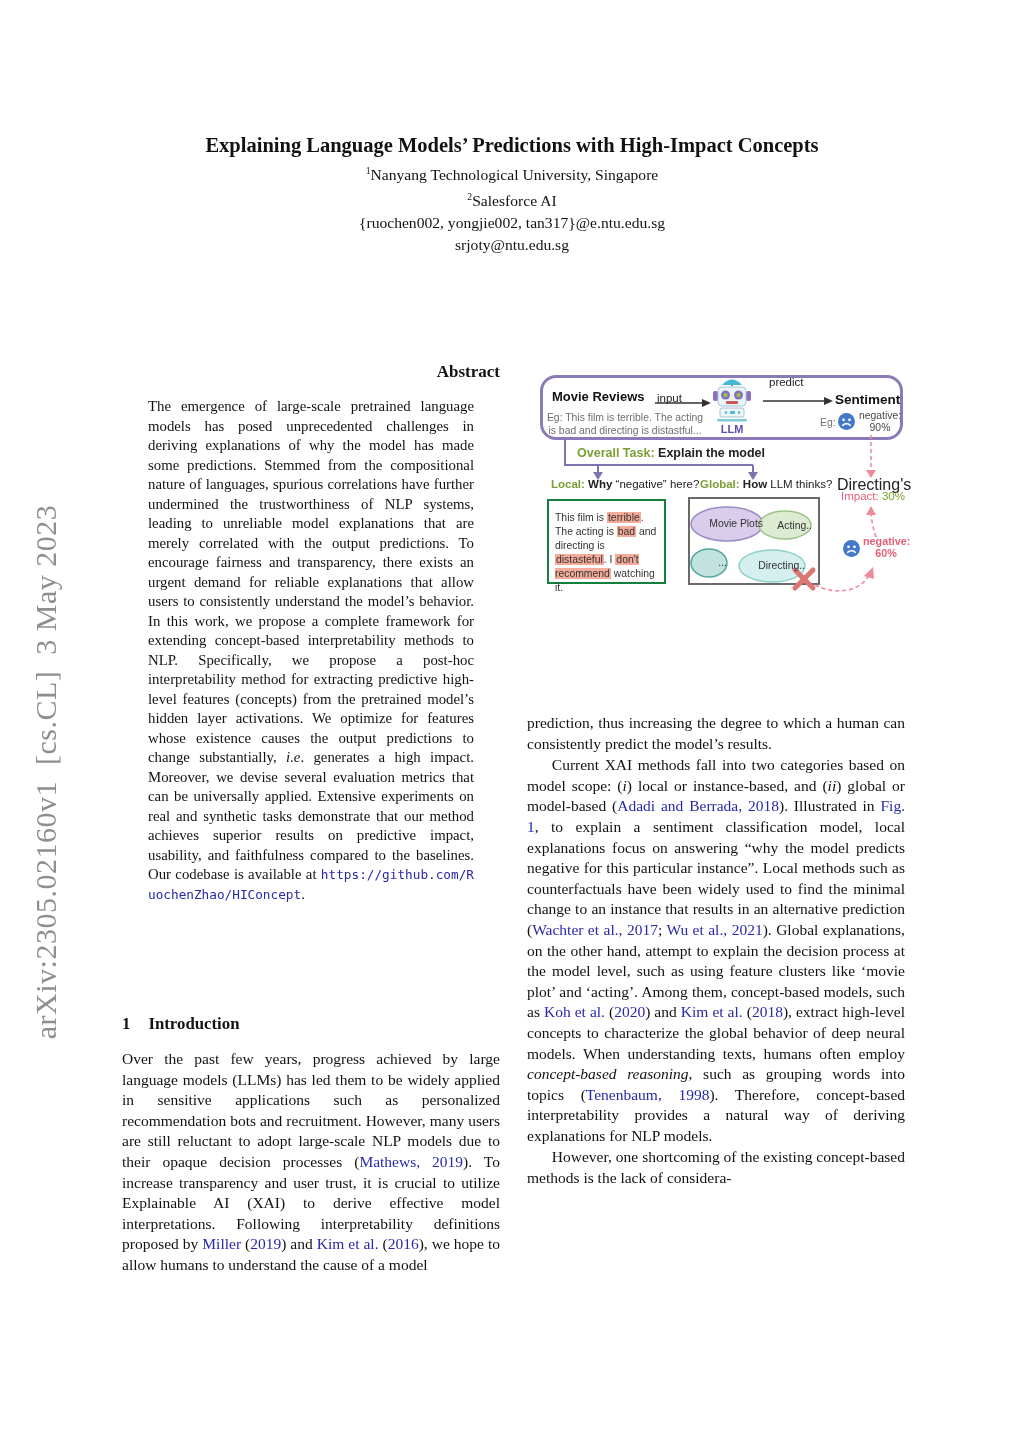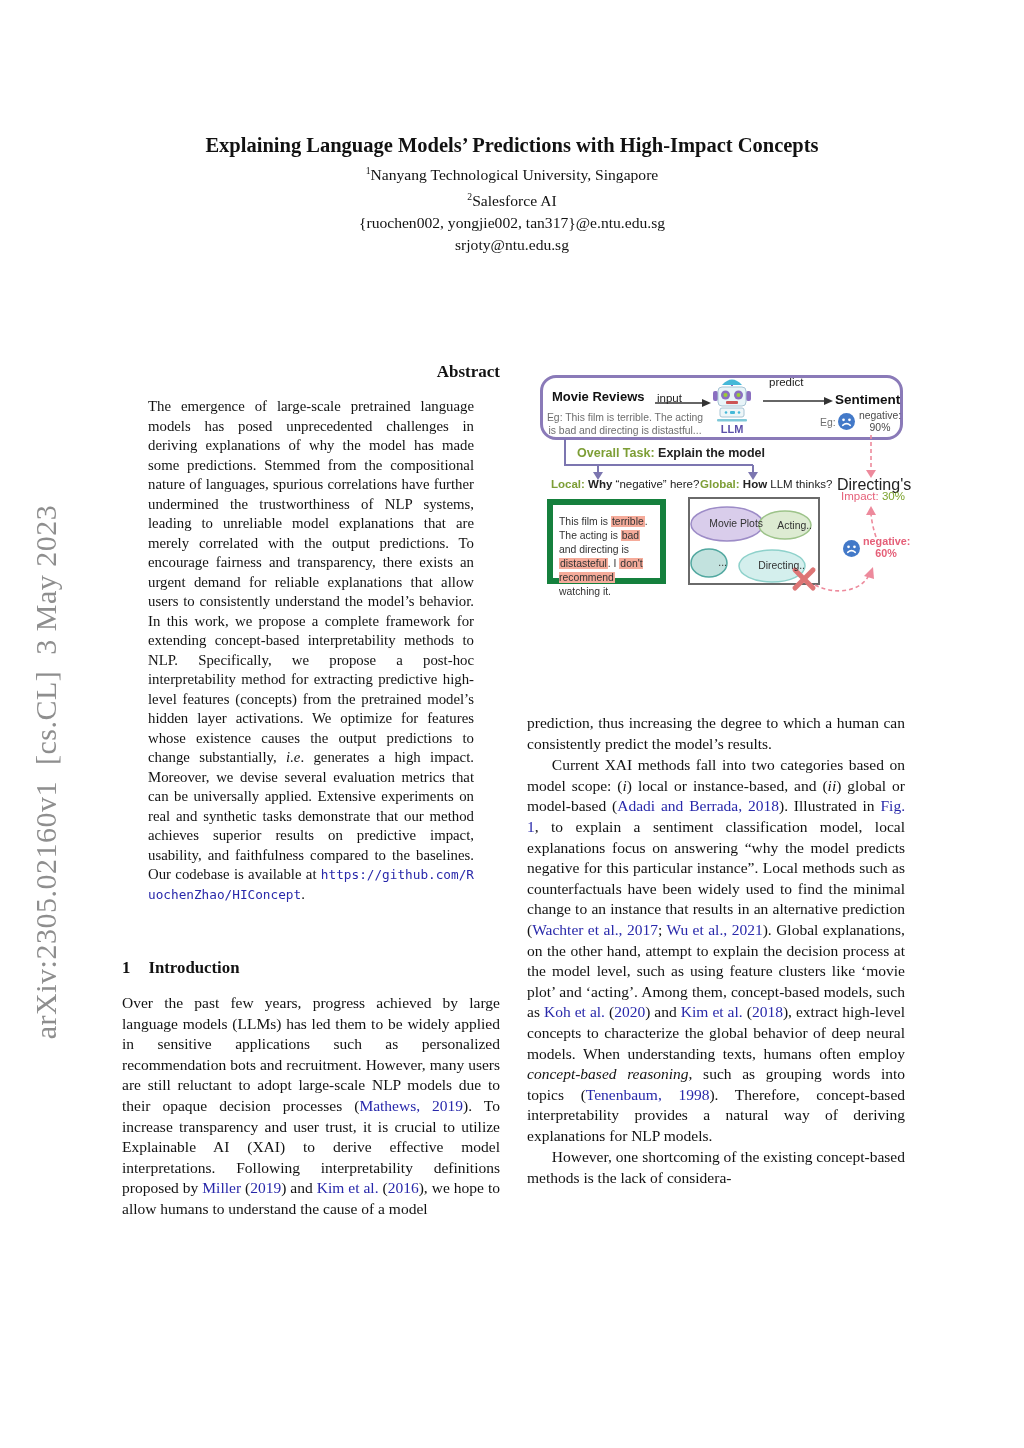--- a/index.html
+++ b/index.html
@@ -14,21 +14,21 @@
   
   .header { position:absolute; left:0; top:134px; width:1024px; text-align:center; }
   .title { font-size:20.5px; font-weight:700; }
   .authors { margin-top:35px; font-size:16.2px; font-weight:700; }
   .affil-block { margin-top:3px; font-size:15.6px; line-height:22px; }
 
   
   .col-abstract { position:absolute; left:122px; top:362px; width:378px; }
   .abs-heading { text-align:right; font-weight:700; font-size:17px; }
   .abs-body { margin:15px 26px 0 26px; font-size:14.8px; line-height:19.5px; text-align:justify; }
-  .col-intro { position:absolute; left:122px; top:958px; width:378px; }
+  .col-intro { position:absolute; left:122px; top:1014px; width:378px; }
   .sec-heading { font-size:16.8px; font-weight:700; }
   .sec-heading .sec-num { margin-right:18px; }
   .body-text { font-size:15.5px; line-height:20.6px; text-align:justify; }
   .col-intro .body-text { margin-top:15px; }
   .right-caption { position:absolute; left:527px; top:615px; width:378px;
     font-size:13.4px; line-height:19.3px; text-align:justify; }
   .right-body { position:absolute; left:527px; top:713px; width:378px; }
   .right-body p { margin:0; }
   .right-body p.indented { text-indent:1.6em; }
   .right-body p + p { margin-top:1px; }
@@ -62,21 +62,21 @@
   .eg-small { left:283px; top:44px; font-size:10.4px; color:#6e6e6e; }
   .neg90 { left:318px; top:37px; width:50px; font-size:10.4px; line-height:12px;
            color:#4a4a4a; text-align:center; }
   .overall-task { left:40px; top:73px; font-size:12.5px; font-weight:700; background:#fff; }
   .olive { color:#7d9e35; font-weight:700; }
   .q-label { font-size:11.5px; color:#222; }
   .q-local { left:14px; top:105px; }
   .q-global { left:163px; top:105px; }
   .q-label .qb { font-weight:700; }
   .local-box { left:10px; top:126px; width:119px; height:85px;
-    border:6px solid #15803d; background:#fff; padding:10px 6px;
+    border:2px solid #15803d; background:#fff; padding:10px 6px;
     font-size:10.4px; line-height:14px; color:#333; }
   .global-box { left:151px; top:124px; width:132px; height:88px;
     border:2px solid #6a6a6a; background:#fff; }
   .cloud-label { font-size:10.4px; color:#333; text-align:right; }
   .cl-movie { left:154px; top:145px; width:72px; }
   .cl-acting { left:221px; top:147px; width:54px; }
   .cl-dots { left:154px; top:184px; width:36px; }
   .cl-directing { left:202px; top:187px; width:66px; }
   .directings { left:300px; top:103px; width:72px; font-size:16px;
     color:#222; text-align:center; }

